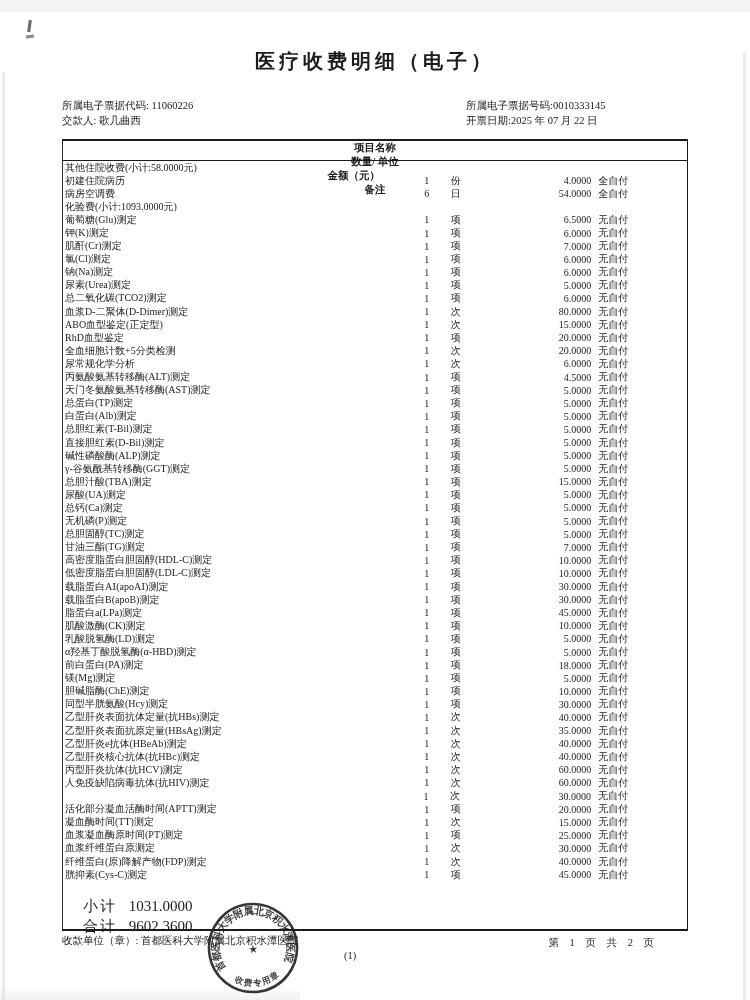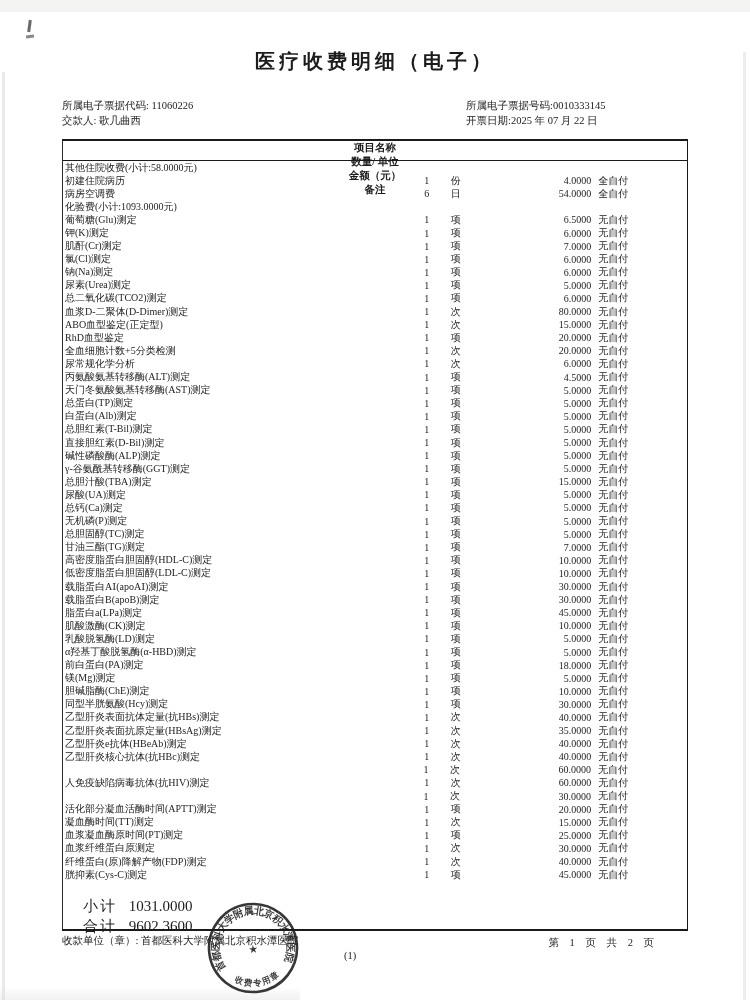--- a/index.html
+++ b/index.html
@@ -25,21 +25,21 @@
   .header-info .blk.right{width:222px;}
 
   .bill-table{position:absolute;top:127px;left:62px;width:626px;height:792px;
     border-top:2px solid #1a1a1a;border-bottom:2px solid #1a1a1a;
     border-left:1px solid #2a2a2a;border-right:1.5px solid #1a1a1a;
     box-sizing:border-box;}
   .thead{display:flex;height:19px;align-items:center;border-bottom:1px solid #1a1a1a;
     font-size:10.5px;font-weight:bold;flex-direction:column;}
   .thead .h-name{width:350px;text-align:center;}
   .thead .h-qty{width:85px;text-align:center;}
-  .thead .h-amt{width:95px;text-align:center;}
+  .thead .h-amt{width:95px;text-align:left;}
   .thead .h-remark{width:96px;text-align:center;}
 
   .rows{font-size:10px;}
   .row{display:flex;height:13.1px;align-items:center;white-space:nowrap;justify-content:flex-end;}
   .c-name{width:350px;overflow:hidden;padding-left:2px;box-sizing:border-box;}
   .c-qty{width:30px;text-align:center;}
   .c-unit{width:55px;padding-left:9px;box-sizing:border-box;}
   .c-amt{width:95px;text-align:right;}
   .c-pay{width:60px;padding-left:7px;box-sizing:border-box;}
   .c-remark{width:36px;}
@@ -505,20 +505,21 @@
     <div class="row">
       <div class="c-name">乙型肝炎核心抗体(抗HBc)测定</div>
       <div class="c-qty">1</div>
       <div class="c-unit">次</div>
       <div class="c-amt">40.0000</div>
       <div class="c-pay">无自付</div>
       <div class="c-remark"></div>
     </div>
 
     <div class="row">
+      <div class="c-name">丙型肝炎抗体(抗HCV)测定</div>
       <div class="c-qty">1</div>
       <div class="c-unit">次</div>
       <div class="c-amt">60.0000</div>
       <div class="c-pay">无自付</div>
       <div class="c-remark"></div>
     </div>
 
     <div class="row">
       <div class="c-name">人免疫缺陷病毒抗体(抗HIV)测定</div>
       <div class="c-qty">1</div>

